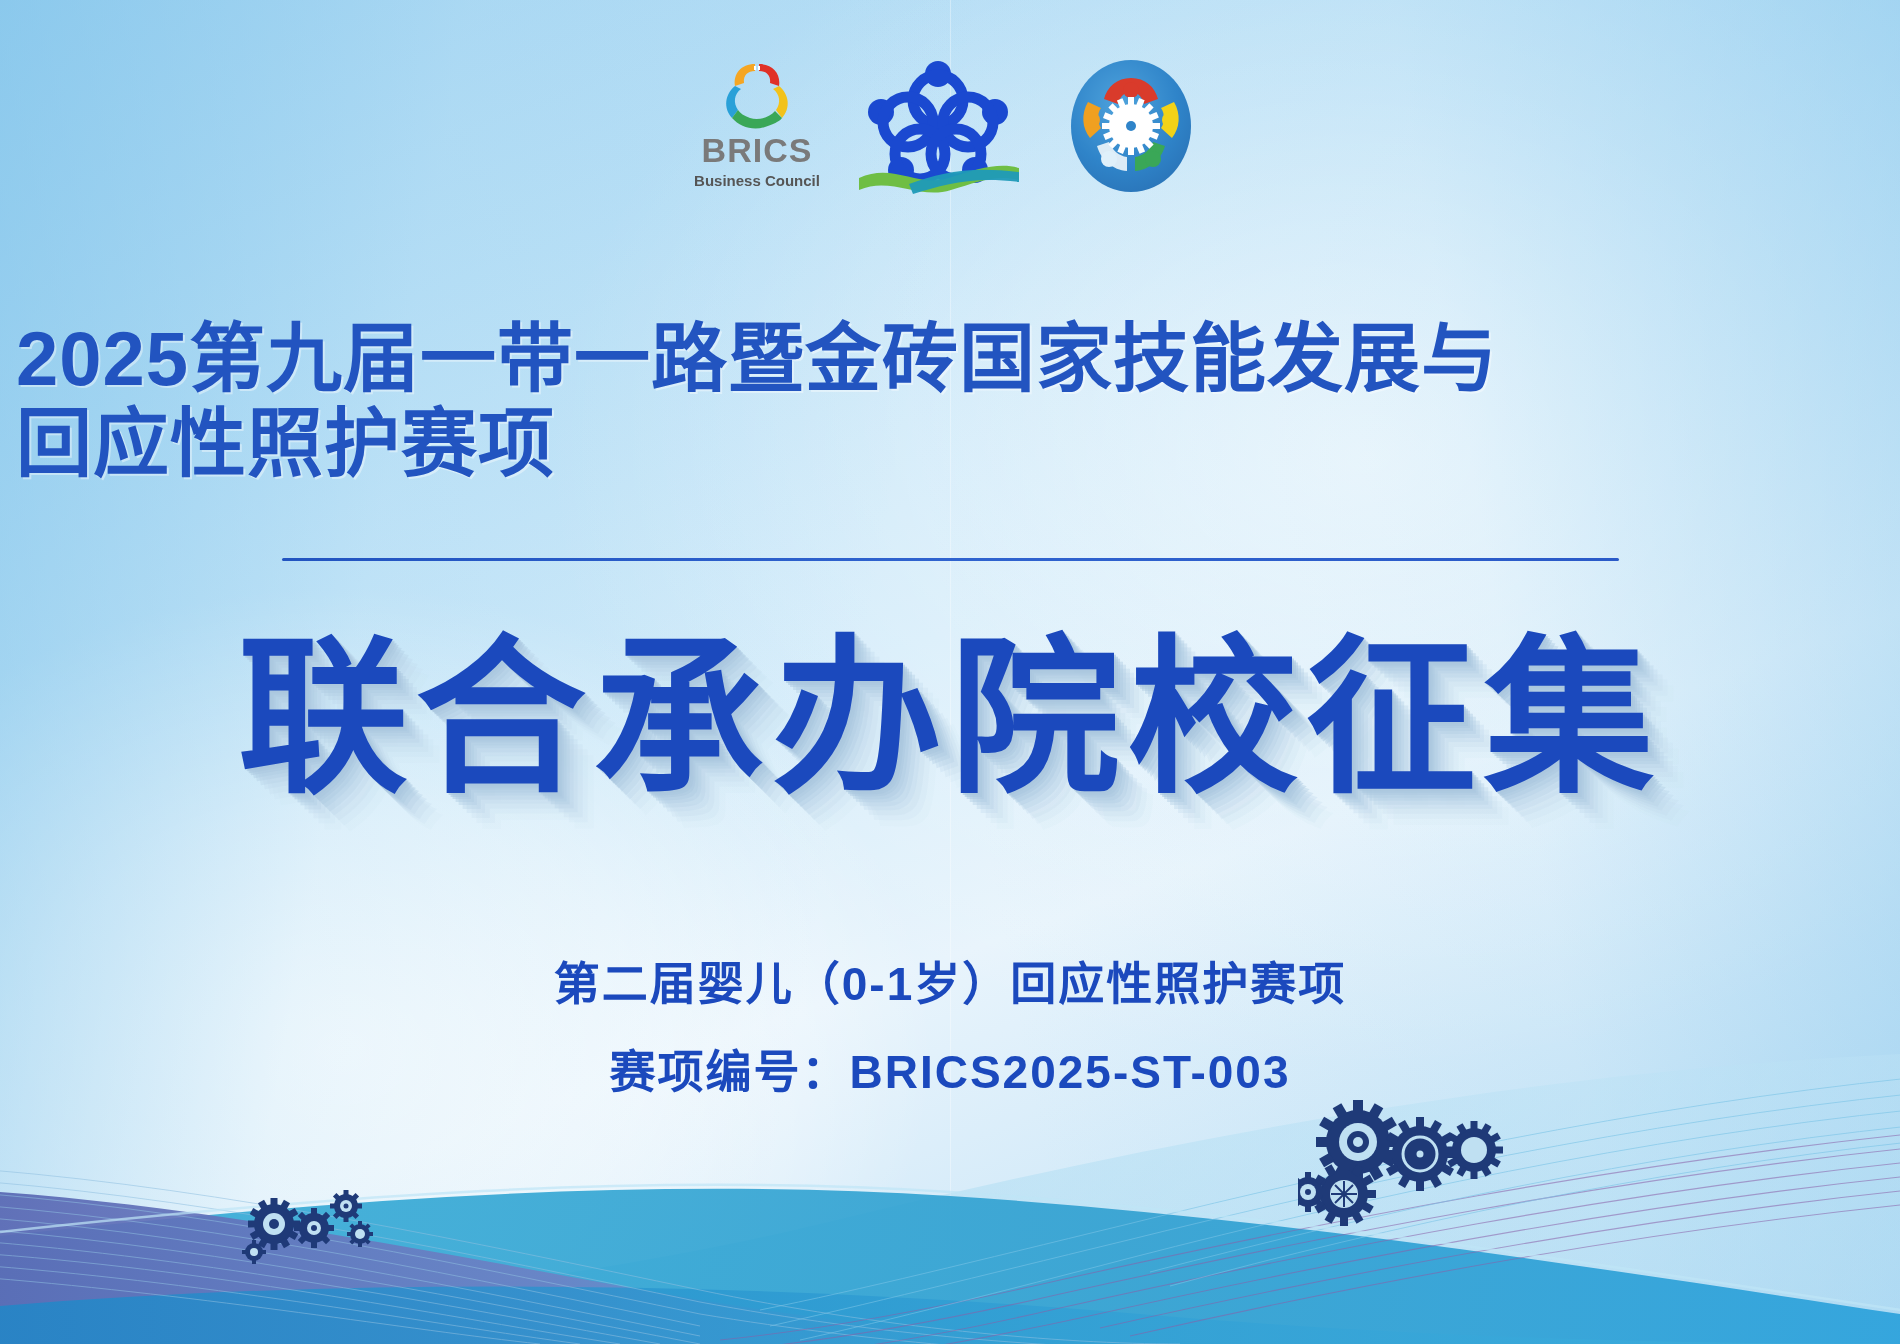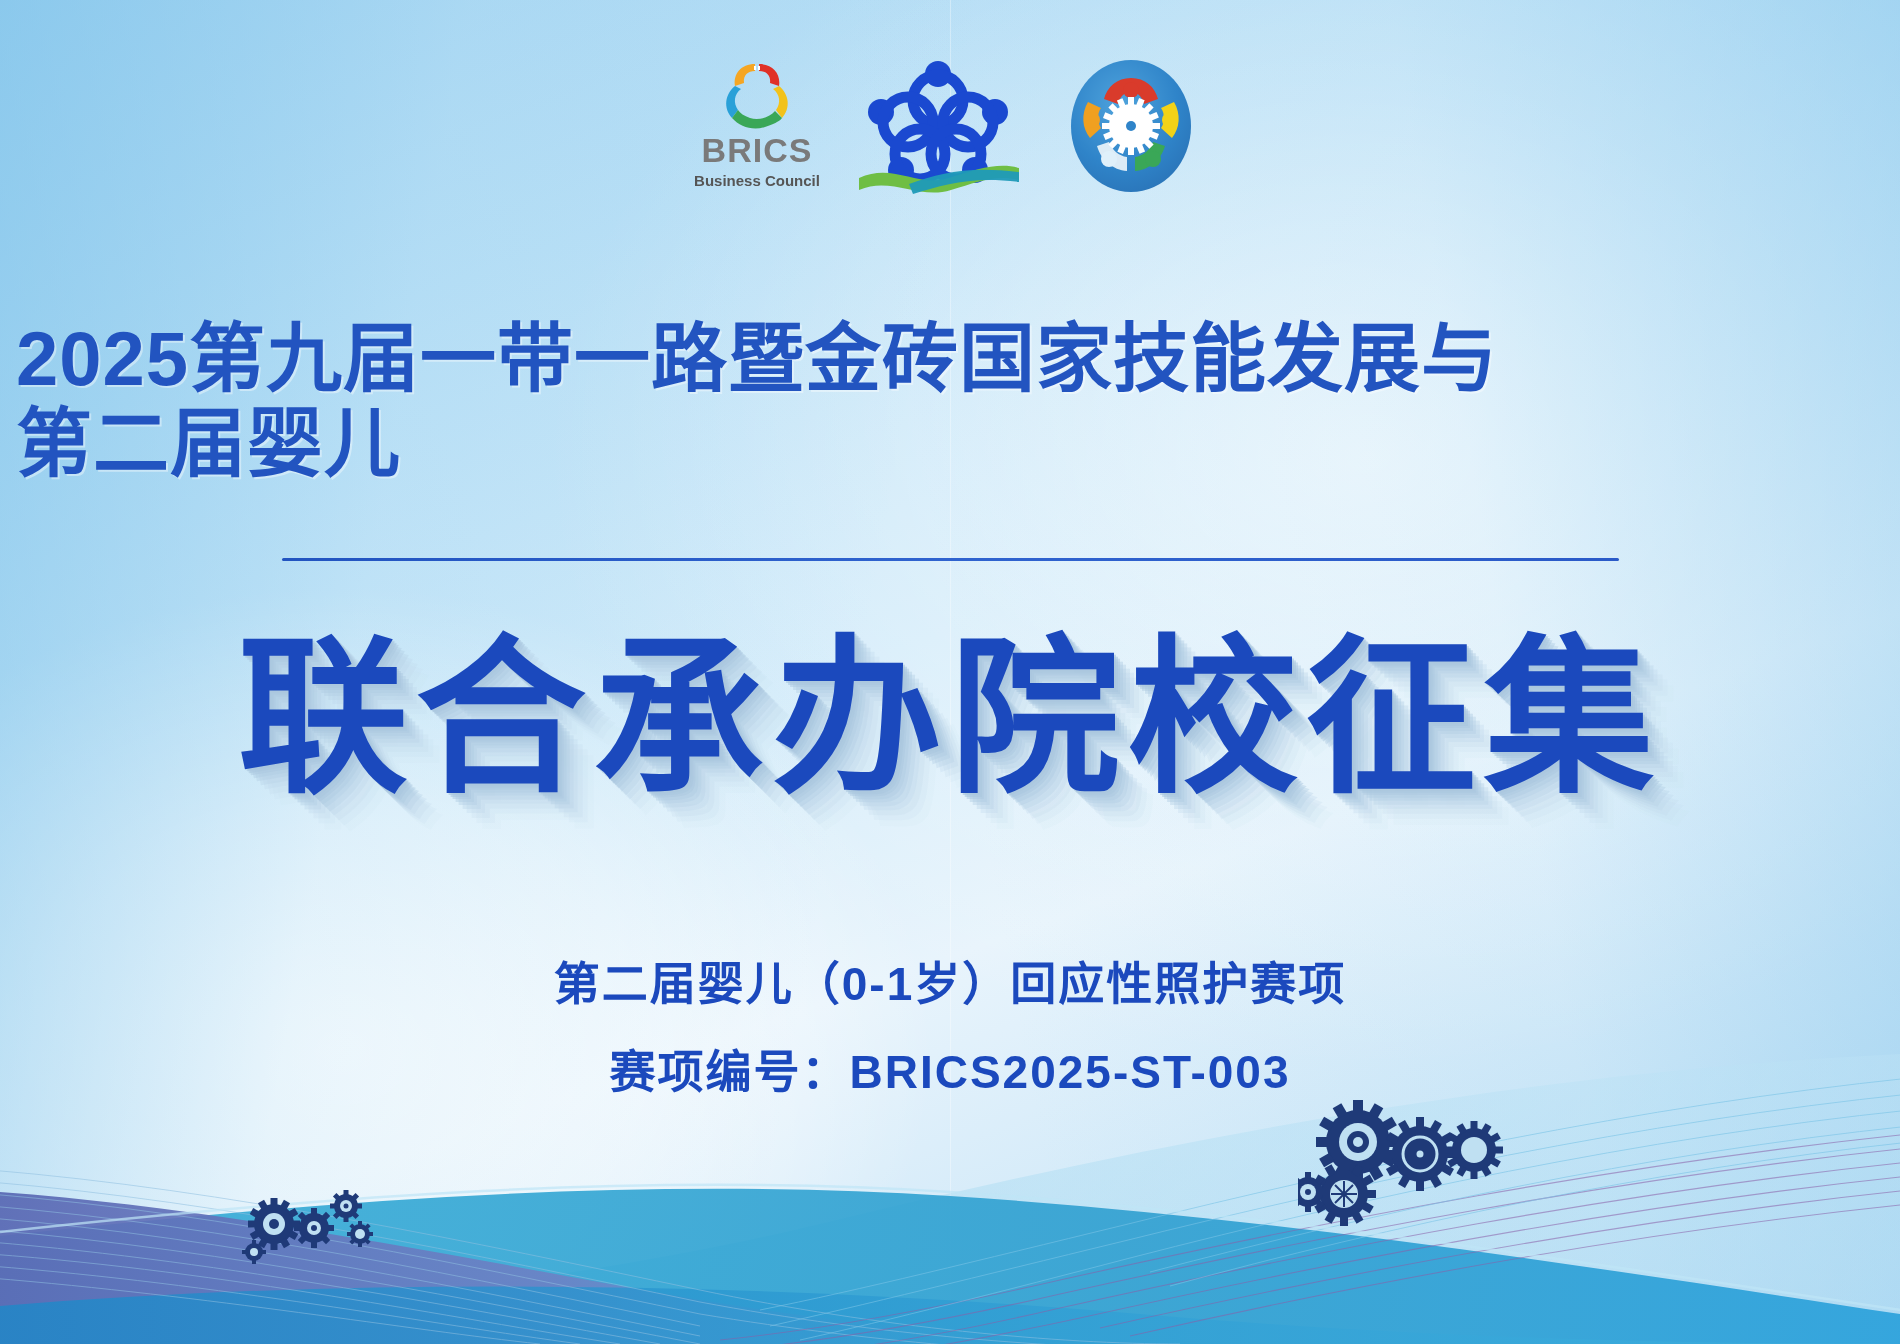--- a/index.html
+++ b/index.html
@@ -258,21 +258,21 @@
           <circle r="5" fill="#2f84c9"></circle>
         </g>
       </svg>
     </div>
 
 
   </div>
 
   <div class="title-block">
     <div class="title-line">2025第九届一带一路暨金砖国家技能发展与</div>
-    <div class="title-line">第二届婴儿</div>
+    <div class="title-line">回应性照护赛项</div>
   </div>
 
   <div class="divider"></div>
 
   <div class="headline-wrap">
     <span class="headline">联合承办院校征集</span>
   </div>
 
   <div class="sub-block">
     <div class="sub-event">第二届婴儿（0-1岁）回应性照护赛项</div>

